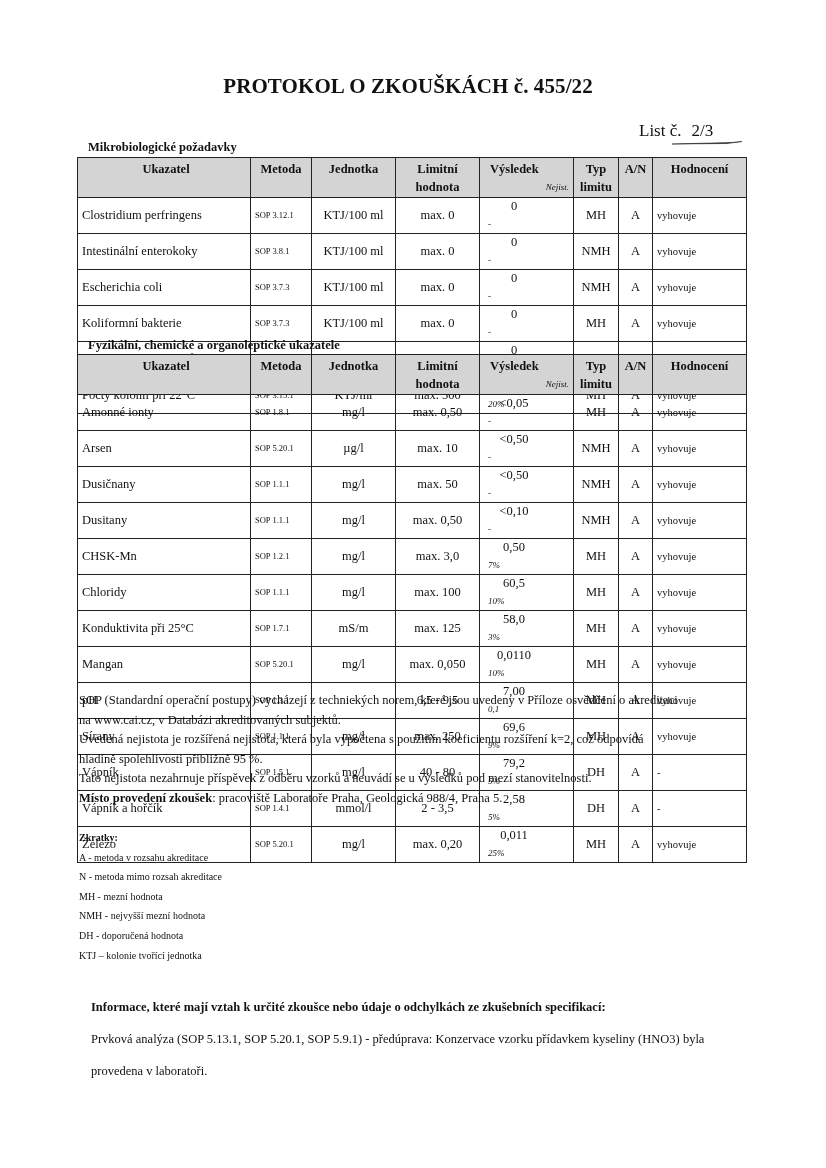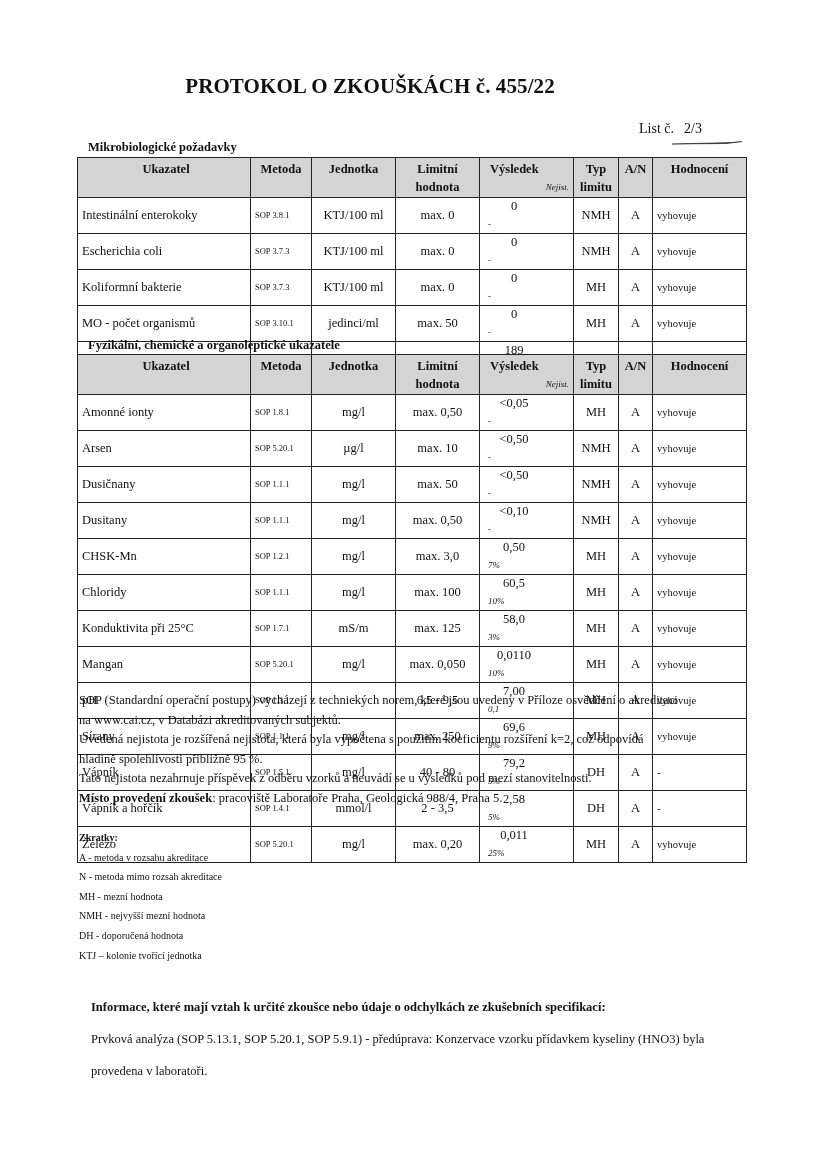--- a/index.html
+++ b/index.html
@@ -1,18 +1,18 @@
 <!DOCTYPE html>
 <html><head>
 <meta charset="utf-8">
 <style>
   html, body { margin: 0; padding: 0; background: #ffffff; }
   body { width: 826px; height: 1168px; position: relative; font-family: "Liberation Serif", "DejaVu Serif", serif; color: #111; overflow: hidden; }
-  .title { position: absolute; left: 0; width: 740px; top: 74px; text-align: center; font-weight: bold; font-size: 21px; letter-spacing: 0.1px; }
-  .list-no { position: absolute; left: 639px; top: 121px; font-size: 14px; }
+  .title { position: absolute; left: 0; width: 740px; top: 74px; text-align: center; font-weight: bold; font-size: 21px; letter-spacing: 0.1px; padding-left: 38px; }
+  .list-no { position: absolute; left: 639px; top: 121px; font-size: 17px; }
   .list-no .num { margin-left: 10px; }
   .stroke { position: absolute; left: 672px; top: 141px; width: 70px; height: 4px; }
   .section-title { position: absolute; left: 88px; font-weight: bold; font-size: 12.5px; }
   table.grid { position: absolute; left: 77px; width: 669px; border-collapse: collapse; font-size: 12.5px; table-layout: fixed; }
   table.grid th, table.grid td { border: 1px solid #222; padding: 0 4px; vertical-align: middle; }
   table.grid thead th { background: #d4d4d4; font-weight: bold; text-align: center; vertical-align: top; height: 37px; padding-top: 2px; line-height: 18px; }
   table.grid thead th.left { text-align: center; padding-left: 8px; }
   table.grid tbody td { height: 18.7px; line-height: 17px; }
   td.name { text-align: left; padding-left: 7px; }
   td.sop { font-size: 8.5px; padding-left: 6px; padding-top: 3px; }
@@ -63,20 +63,30 @@
       <th>Jednotka</th>
       <th><span>Limitní</span><br><span>hodnota</span></th>
       <th class="res"><span>Výsledek</span><span class="nejist">Nejist.</span></th>
       <th style="padding:2px 0 0 0"><span>Typ</span><br><span>limitu</span></th>
       <th>A/N</th>
       <th>Hodnocení</th>
     </tr>
   </thead>
   <tbody>
       <tr>
+        <td class="name">Clostridium perfringens</td>
+        <td class="sop">SOP 3.12.1</td>
+        <td class="center">KTJ/100 ml</td>
+        <td class="center">max. 0</td>
+        <td class="res"><span class="v">0</span><span class="u">-</span></td>
+        <td class="center">MH</td>
+        <td class="center">A</td>
+        <td class="eval">vyhovuje</td>
+      </tr>
+      <tr>
         <td class="name">Intestinální enterokoky</td>
         <td class="sop">SOP 3.8.1</td>
         <td class="center">KTJ/100 ml</td>
         <td class="center">max. 0</td>
         <td class="res"><span class="v">0</span><span class="u">-</span></td>
         <td class="center">NMH</td>
         <td class="center">A</td>
         <td class="eval">vyhovuje</td>
       </tr>
       <tr>

